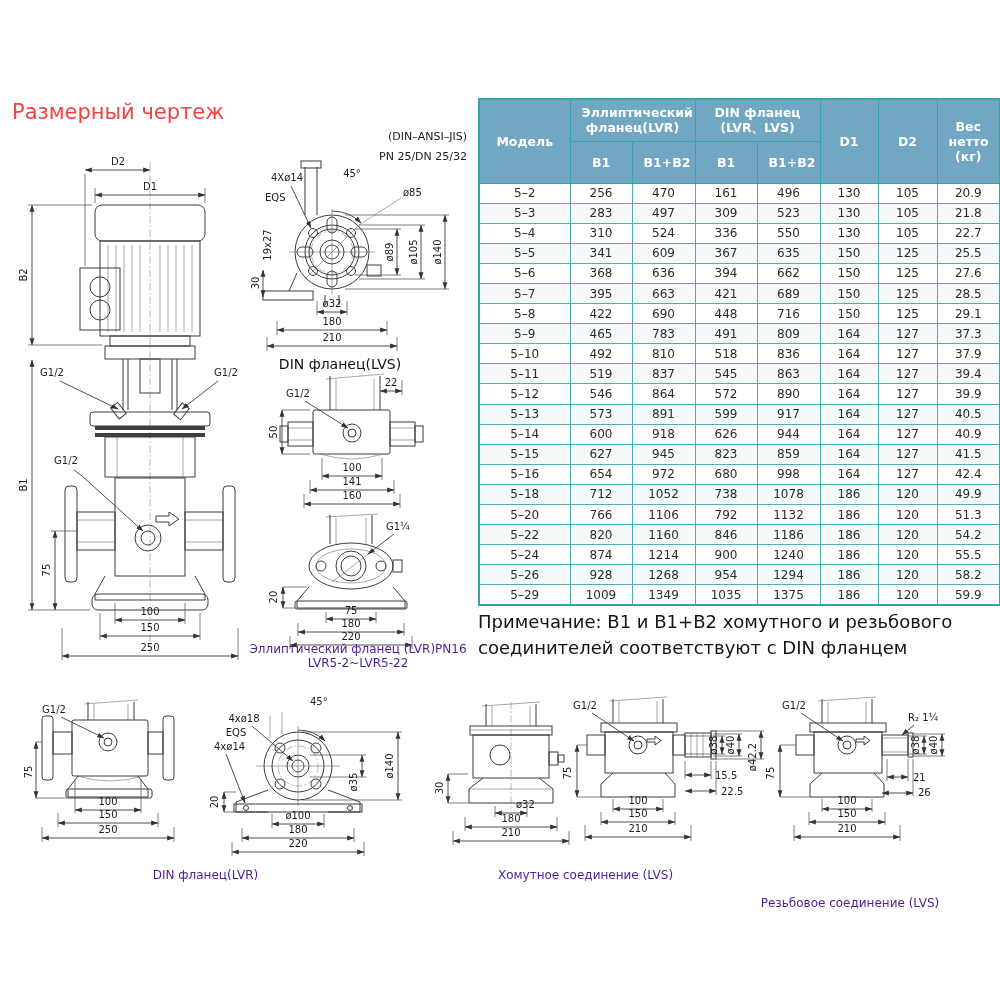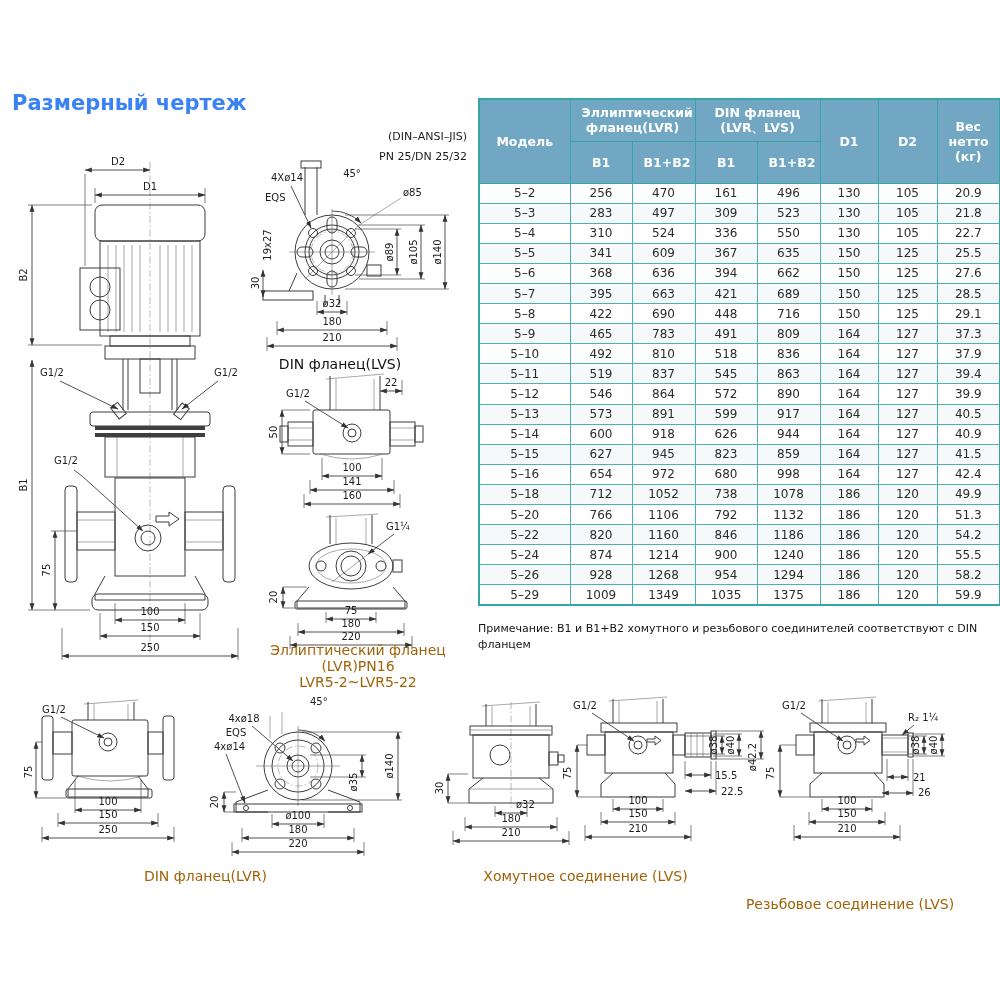--- a/index.html
+++ b/index.html
@@ -1,29 +1,29 @@
 <!DOCTYPE html>
 <html><head>
 <meta charset="utf-8">
 <style>
   html,body{margin:0;padding:0;background:#fff;}
   .stage{position:relative;width:1000px;height:1000px;background:#fff;overflow:hidden;
          font-family:"DejaVu Sans",sans-serif;}
   .abs{position:absolute;}
-  .page-title{left:12px;top:91px;font-size:21px;font-weight:bold;color:#3b82f6;}
+  .page-title{left:12px;top:100px;font-size:21px;font-weight:normal;color:#ef4444;}
   
   table.dim{position:absolute;left:478px;top:98px;width:521px;border-collapse:collapse;
             border:2px solid #35a5a5;table-layout:fixed;}
   table.dim th{background:#71a7c3;color:#fff;font-size:12.5px;font-weight:bold;
                border:1px solid #35a5a5;padding:1px 11px;line-height:1.2;text-align:center;}
   table.dim td{font-size:12px;color:#2b2b2b;text-align:center;border:1px solid #4fb0ae;
                height:19.1px;padding:0;line-height:1;}
   table.dim tbody tr:nth-child(even) td{background:#f6f9f9;}
-  .note{left:478px;top:609px;width:521px;font-size:11px;color:#151515;line-height:1.45;margin-top:12px;}
-  .cap{font-size:14px;color:#a16207;text-align:center;}
+  .note{left:478px;top:609px;width:521px;font-size:18px;color:#151515;line-height:1.45;}
+  .cap{font-size:12px;color:#4c1d95;text-align:center;}
   
   svg{overflow:visible;}
   .ln{fill:none;stroke:#3c3c3c;stroke-width:1;}
   .thin{fill:none;stroke:#6d6d6d;stroke-width:.6;}
   .cl{fill:none;stroke:#8a8a8a;stroke-width:.6;stroke-dasharray:7 2.5 1.5 2.5;}
   .ext{fill:none;stroke:#3c3c3c;stroke-width:.65;}
   .dim{fill:none;stroke:#3c3c3c;stroke-width:.9;marker-start:url(#as);marker-end:url(#ae);}
   .ldr{fill:none;stroke:#3c3c3c;stroke-width:.9;marker-end:url(#ae);}
   .lbl{font-family:"DejaVu Sans",sans-serif;font-size:10px;fill:#1c1c1c;}
   .lbl2{font-family:"DejaVu Sans",sans-serif;font-size:11px;fill:#1c1c1c;}

